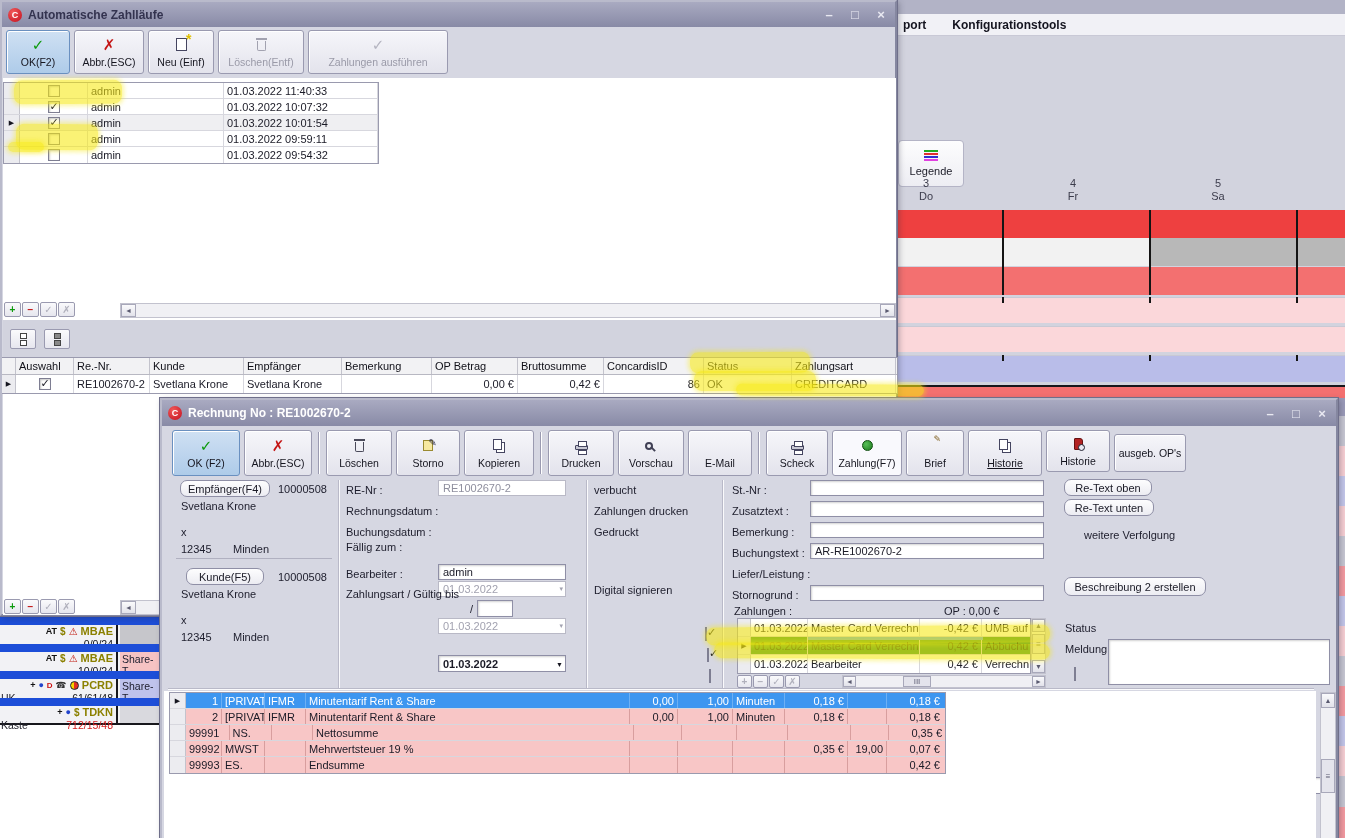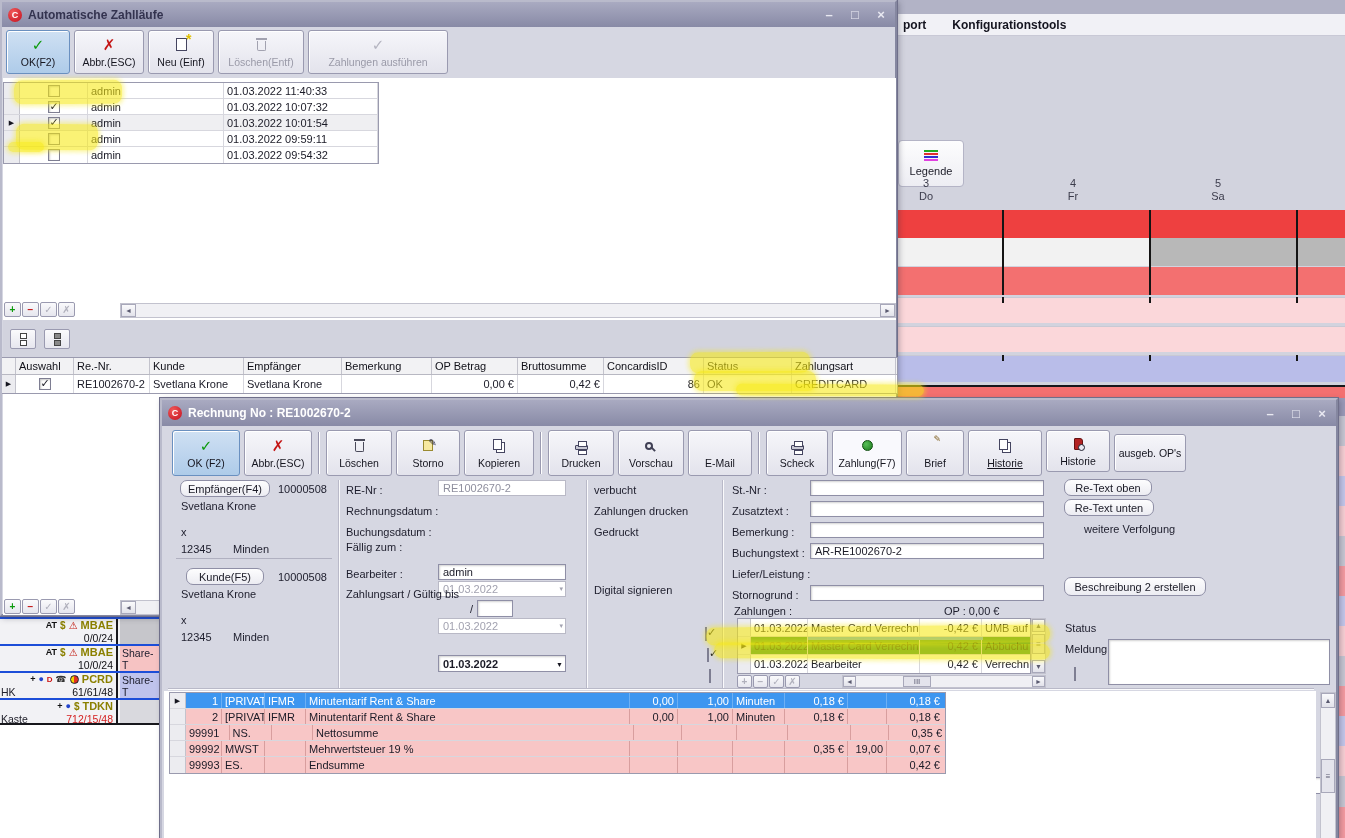--- a/index.html
+++ b/index.html
@@ -15,21 +15,21 @@
   .legende-btn { left:898px; top:140px; width:66px; height:47px; background:linear-gradient(#fdfdfe,#ededf3); border:1px solid #b4b4c6; border-radius:4px; display:flex; flex-direction:column; align-items:center; justify-content:center; gap:4px; }
   .legende-icon { display:flex; flex-direction:column; gap:1px; }
   .legende-icon i { width:14px; height:2px; display:block; }
   .day-head { width:44px; text-align:center; color:#3c3c4c; font-size:11px; line-height:13px; }
   .cal-row { left:897px; width:448px; }
   .cal-vline { width:2px; background:#141414; top:210px; height:85px; }
   .cal-tick { width:2px; height:6px; background:#141414; }
   .rstrip { left:1338px; width:7px; }
   
   .veh-area { left:0; top:617px; width:160px; height:110px; background:#fff; }
-  .veh-row { position:absolute; left:0; width:160px; height:27px; border-top:2px solid #1d4ed8; background:#f2f2f5; }
+  .veh-row { position:absolute; left:0; width:160px; height:27px; border-top:8px solid #1d4ed8; background:#f2f2f5; }
   .veh-main { position:absolute; left:0; top:0; width:118px; height:100%; border-right:2px solid #17171c; }
   .veh-l1 { position:absolute; right:3px; top:0px; display:flex; align-items:center; gap:3px; }
   .veh-l2 { position:absolute; right:3px; top:13px; font-size:10.5px; color:#101014; }
   .veh-left2 { position:absolute; left:1px; top:13px; font-size:10.5px; color:#23232d; }
   .veh-code { font-weight:bold; color:#8b8000; font-size:11px; }
   .veh-tag { position:absolute; left:120px; top:0; width:40px; height:100%; font-size:10.5px; padding:1px 2px; color:#202030; }
   .b-at { font-weight:bold; font-size:9px; color:#111; }
   .b-dollar { font-weight:bold; font-size:10px; color:#8b8000; }
   .b-warn { font-size:10px; color:#c22016; }
   .b-dot { font-size:9px; color:#2244cc; }
@@ -546,21 +546,21 @@
     <div class="abs flabel" style="left:570px;top:147px">Buchungstext :</div>
     <div class="inp abs" style="left:648px;top:143px;width:234px;height:16px">AR-RE1002670-2</div>
     <div class="abs flabel" style="left:570px;top:168px">Liefer/Leistung :</div>
     <div class="abs flabel" style="left:570px;top:189px">Stornogrund :</div>
     <div class="inp abs" style="left:648px;top:185px;width:234px;height:16px"></div>
 
     
     <div class="fbtn abs" style="left:902px;top:79px;width:88px;height:17px">Re-Text oben</div>
     <div class="fbtn abs" style="left:902px;top:99px;width:90px;height:17px">Re-Text unten</div>
     <span class="cb abs" style="left:904px;top:122px"></span>
-    <div class="abs flabel" style="left:922px;top:123px">weitere Verfolgung</div>
+    <div class="abs flabel" style="left:922px;top:129px">weitere Verfolgung</div>
     <div class="fbtn abs" style="left:902px;top:177px;width:142px;height:19px">Beschreibung 2 erstellen</div>
 
     
     <div class="abs flabel" style="left:572px;top:205px">Zahlungen :</div>
     <div class="abs flabel" style="left:782px;top:205px">OP : 0,00 €</div>
     <div class="abs grid" style="left:575px;top:218px;width:294px">
       <div class="gr rowline" style="height:18px">
         <div class="indc" style="width:13px"></div>
         <div class="c" style="width:57px">01.03.2022</div>
         <div class="c" style="width:112px">Master Card Verrechni</div>

